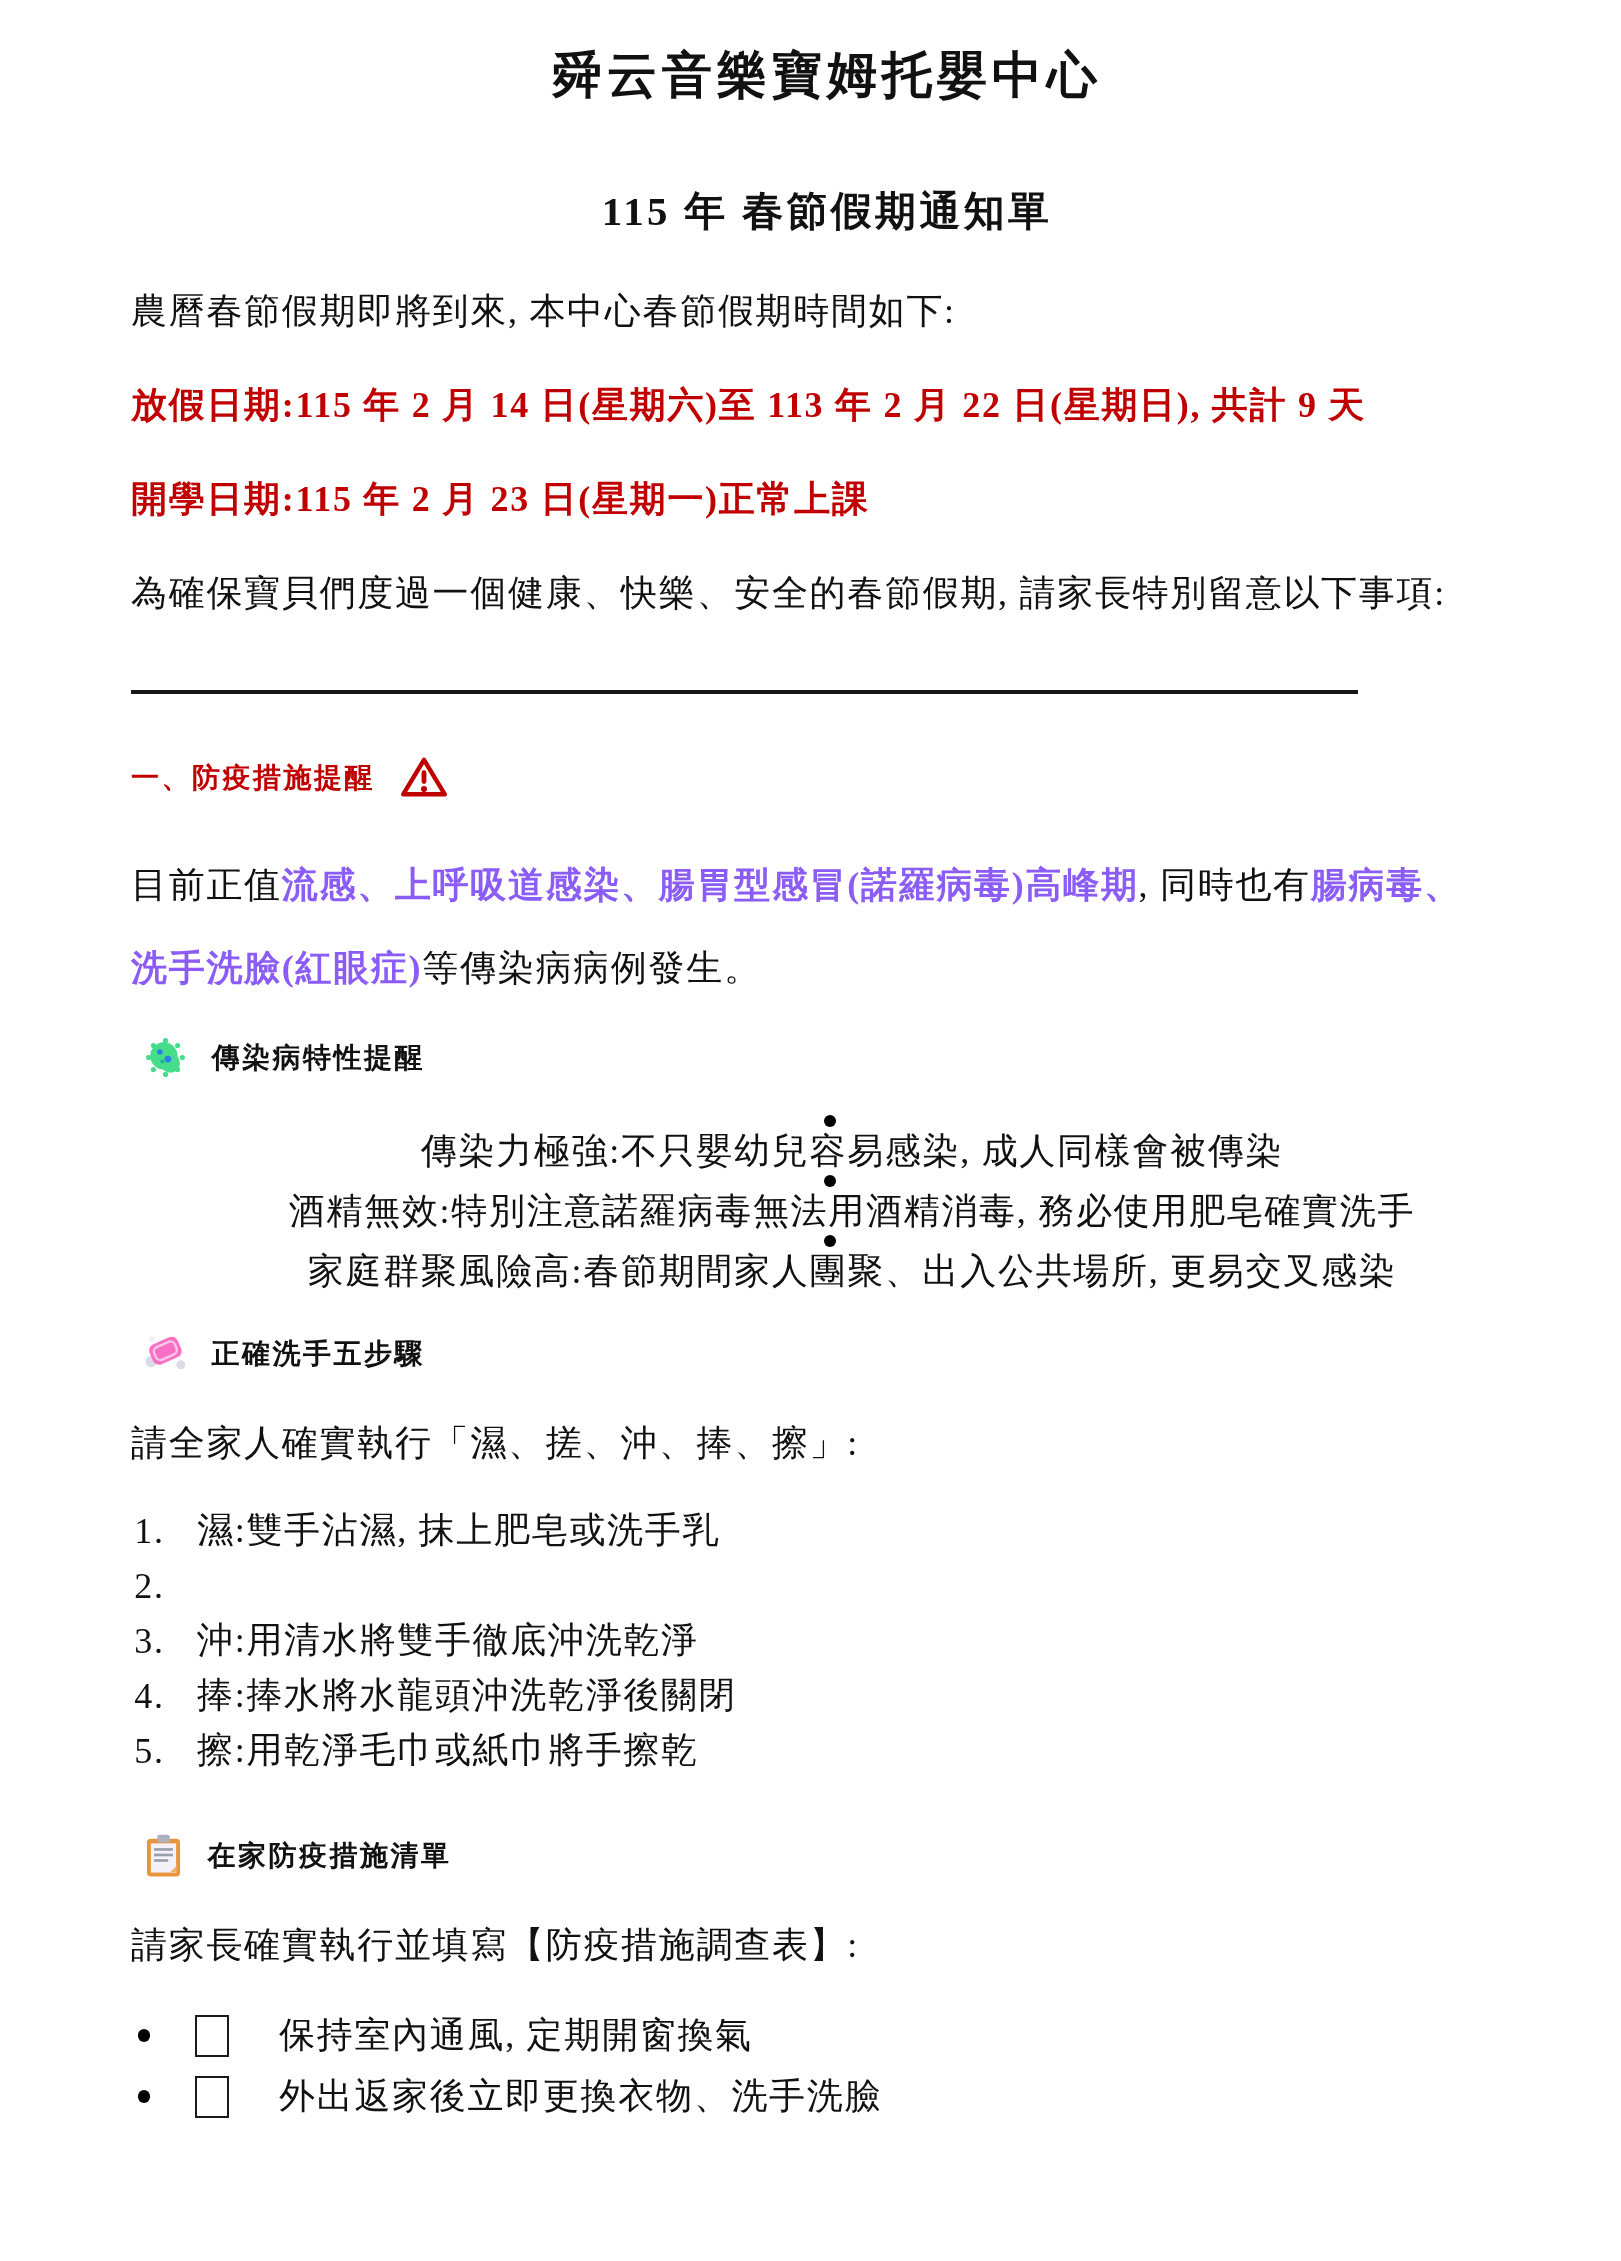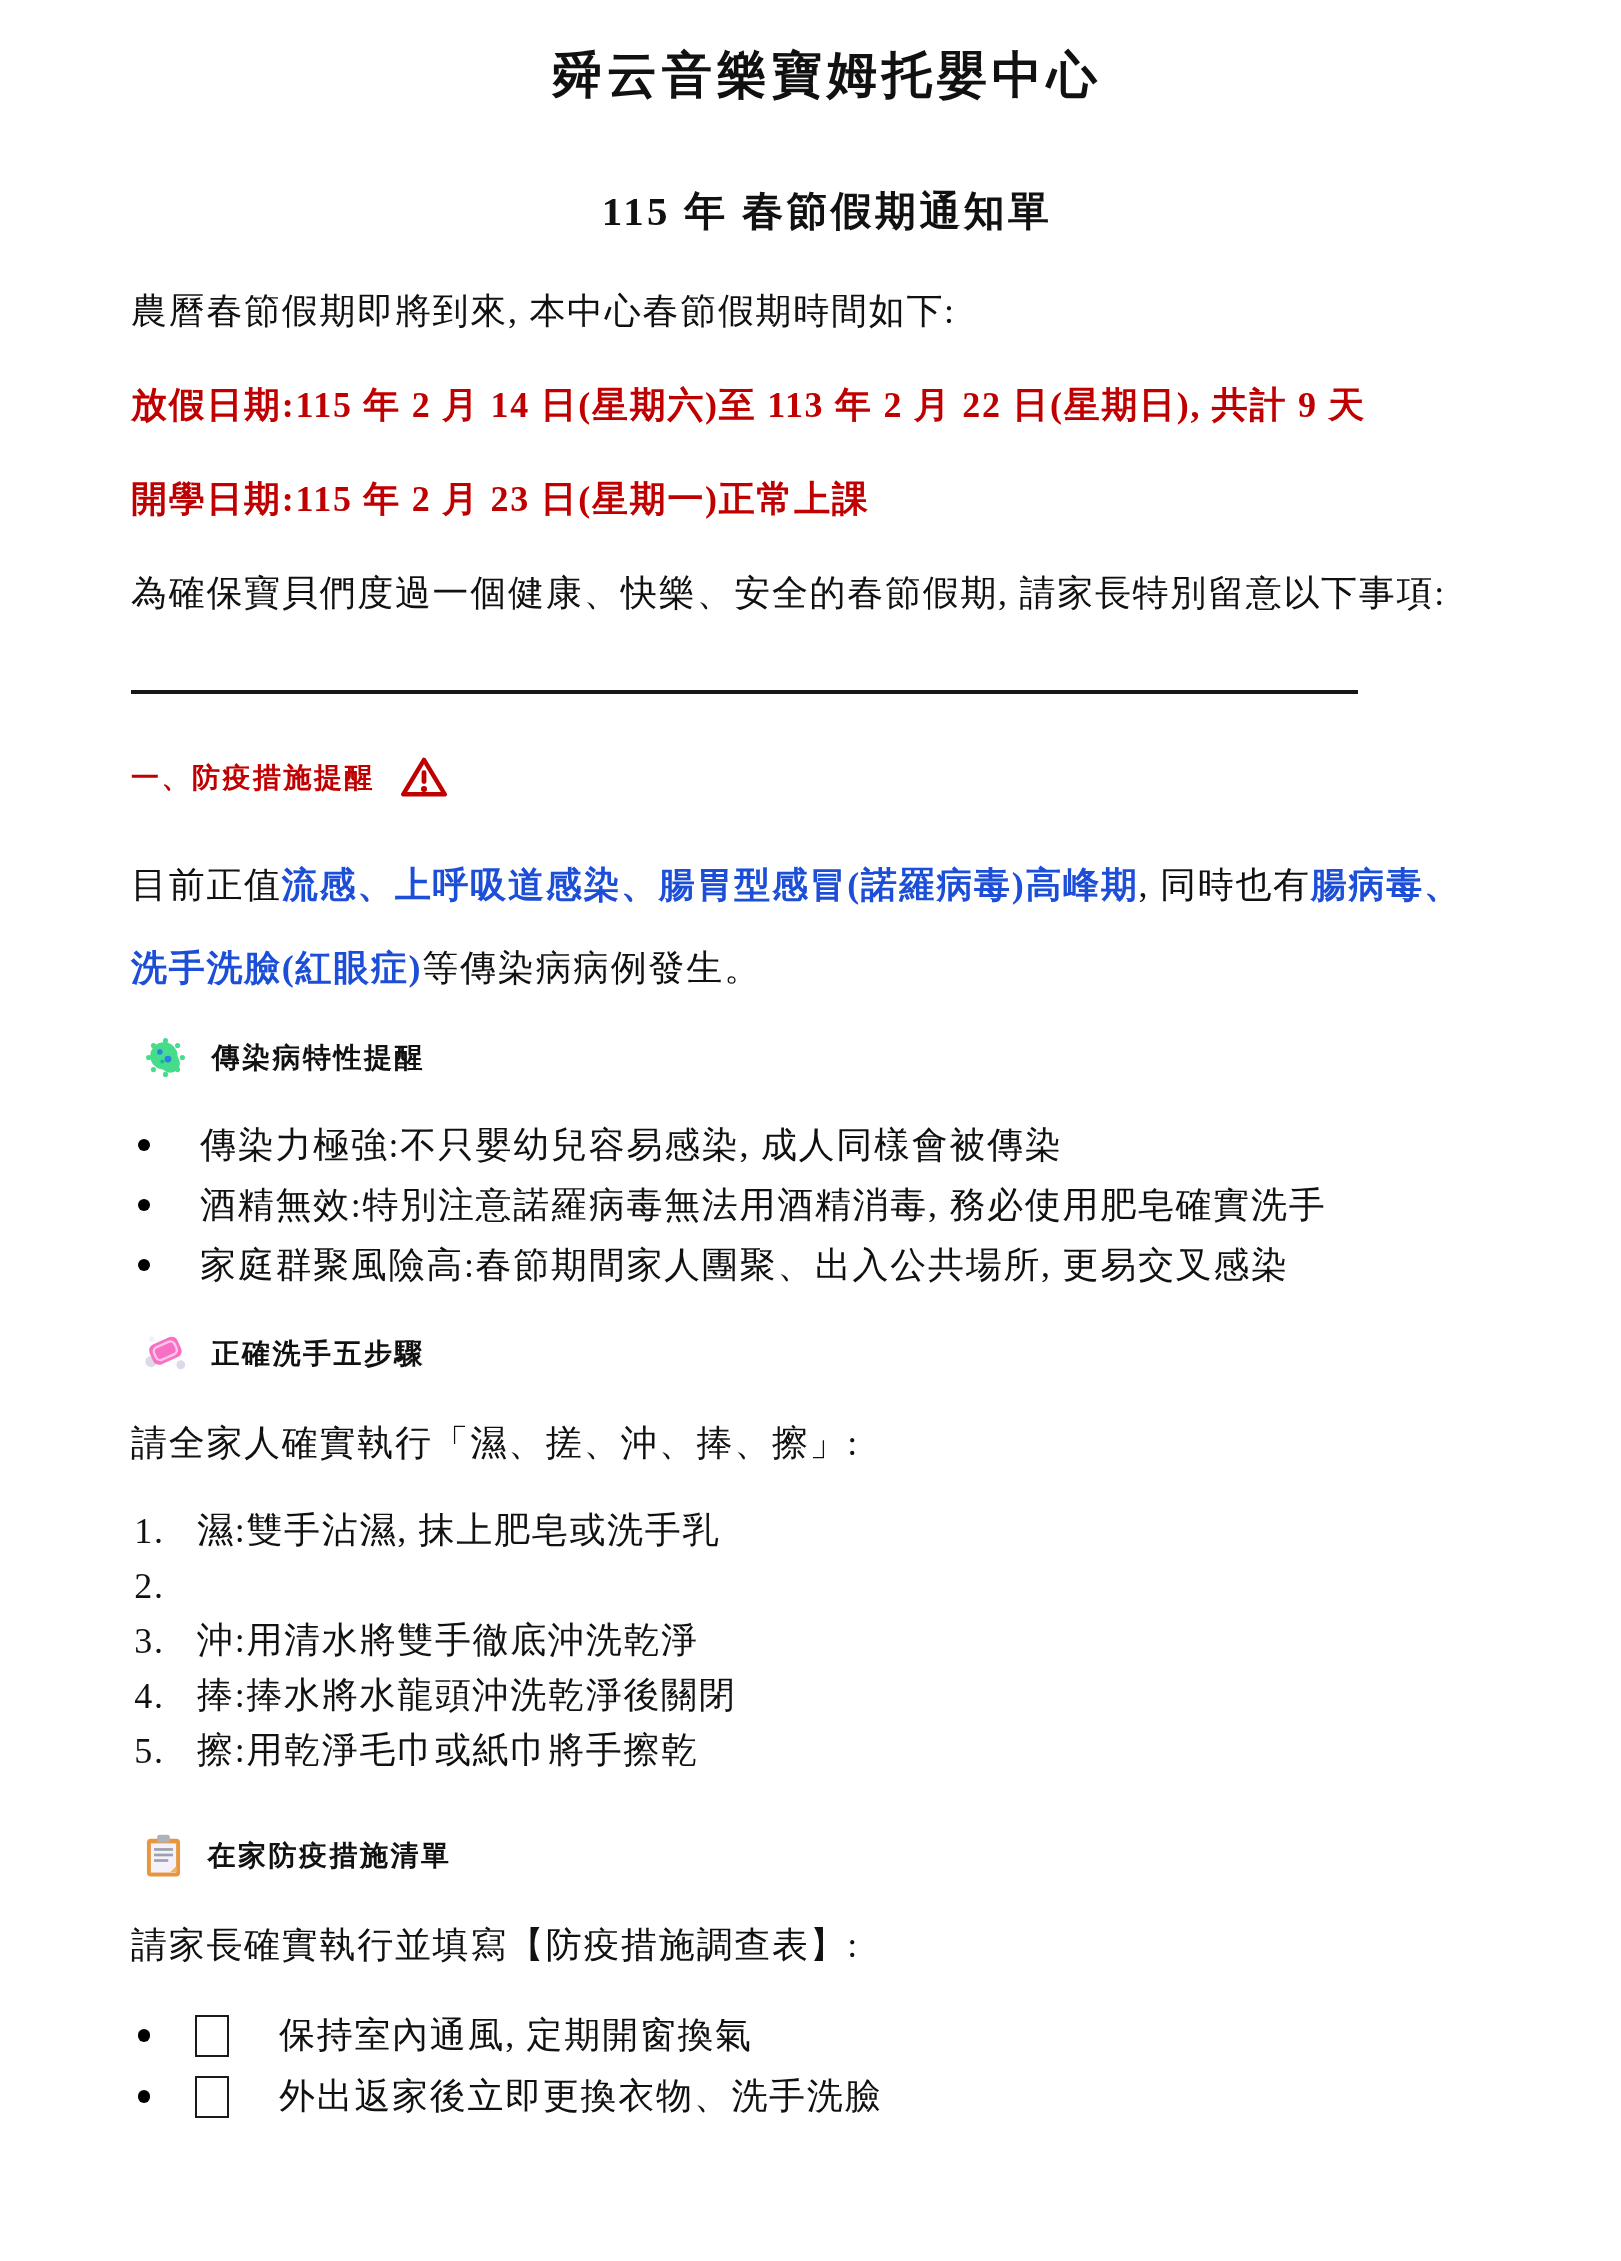--- a/index.html
+++ b/index.html
@@ -56,21 +56,21 @@
     line-height: 51px;
     font-weight: bold;
     letter-spacing: 2.5px;
   }
   p.epidemic {
     margin: 41px 0 0 0;
     font-size: 36px;
     line-height: 83px;
     letter-spacing: 1.7px;
   }
-  .seg-red { color: #1d4ed8; font-weight: bold; }
+  .seg-red { color: #8b5cf6; font-weight: bold; }
   .sub-heading {
     margin: 25px 0 0 12.4px;
     display: flex;
     align-items: center;
     gap: 23px;
     font-size: 28px;
     font-weight: bold;
     letter-spacing: 2.5px;
   }
   .sub-heading svg { flex: none; }
@@ -79,20 +79,21 @@
     margin: 33px 0 0 0;
     padding: 0;
   }
   ul.bullet-list { margin-top: 35px; }
   ul.bullet-list li {
     display: flex;
     align-items: center;
     height: 60px;
     font-size: 36px;
     letter-spacing: 1.7px;
+    flex-direction: column;
   }
   .dot {
     flex: none;
     width: 12.4px;
     height: 12.4px;
     border-radius: 50%;
     background: #000000;
     margin-left: 6.6px;
   }
   ul.bullet-list .li-text { margin-left: 50px; }

